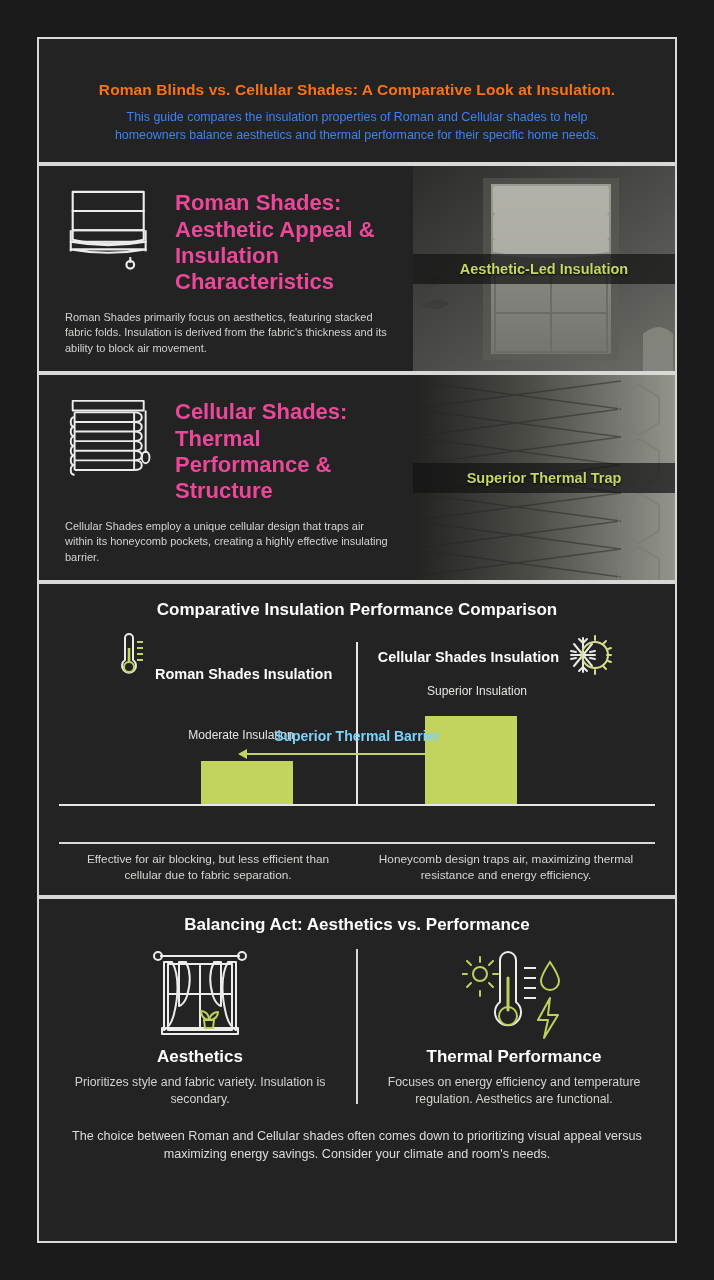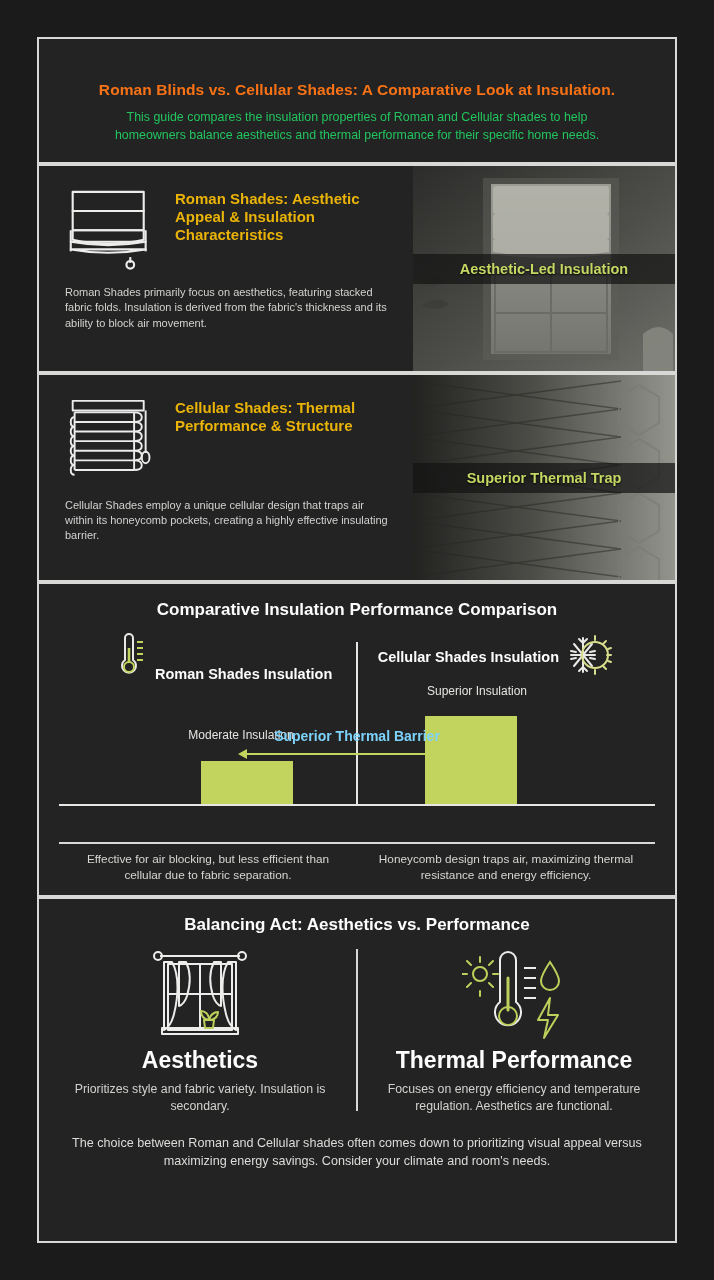--- a/index.html
+++ b/index.html
@@ -27,34 +27,34 @@
     font-family:"Liberation Serif", serif;
     font-weight:bold; color:#fdfdfd;
     font-size:39px; line-height:1.08; letter-spacing:.1px;
     text-shadow:0 2px 5px rgba(0,0,0,.65);
   }
   .subtitle{
     margin-top:22px; font-size:15.5px; font-weight:bold; color:#f97316;
     letter-spacing:.1px;
   }
   .lede{
-    margin-top:10px; font-size:12.4px; line-height:1.42; color:#22c55e;
+    margin-top:10px; font-size:12.4px; line-height:1.42; color:#3b82f6;
     max-width:525px; margin-left:auto; margin-right:auto;
   }
 
   
   .feature{ display:flex; height:205px; }
   .feature .left{ width:374px; padding:20px 18px 0 26px; position:relative; }
   .feature .right{ flex:1; position:relative; overflow:hidden; }
 
   .fhead{ display:flex; align-items:flex-start; gap:14px; }
   .ficon{ width:96px; flex:0 0 96px; padding-top:2px; }
   .ficon svg{ display:block; width:100%; height:auto; }
   .fhtitle{
-    font-size:15px; font-weight:bold; color:#eab308; line-height:1.2;
+    font-size:22px; font-weight:bold; color:#ec4899; line-height:1.2;
     padding-top:4px;
   }
   .fbody{
     margin-top:14px; font-size:11px; line-height:1.4; color:#d2d2cf;
   }
 
   
   .photo{ position:absolute; inset:0; }
   .badge{
     position:absolute; left:0; right:0; top:50%; transform:translateY(-50%);
@@ -119,21 +119,21 @@
     margin-bottom:8px;
   }
   .bal-cols{ display:flex; position:relative; }
   .bal-col{ flex:1; text-align:center; padding:4px 22px 10px; }
   .bal-sep{
     position:absolute; left:50%; top:6px; bottom:14px; width:2px;
     background:#d8d8d6; transform:translateX(-1px);
   }
   .bal-icon{ height:96px; display:flex; align-items:center; justify-content:center; }
   .bal-icon svg{ display:block; }
-  .bal-h{ font-size:23px; font-weight:bold; color:#fdfdfd; margin-top:4px; }
+  .bal-h{ font-size:17px; font-weight:bold; color:#fdfdfd; margin-top:4px; }
   .bal-p{ margin-top:7px; font-size:12.3px; line-height:1.36; color:#d2d2cf; }
   .closing{
     margin-top:10px; text-align:center; font-size:12.6px; line-height:1.42;
     color:#dcdcd9; padding:0 18px;
   }
 </style>
 </head>
 <body>
 
 <div class="card">

